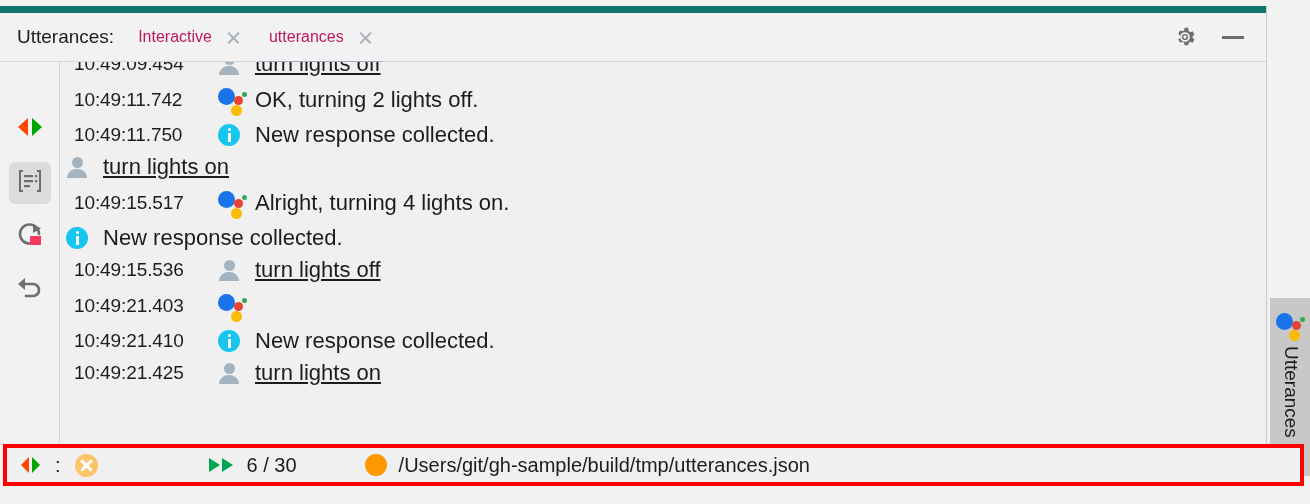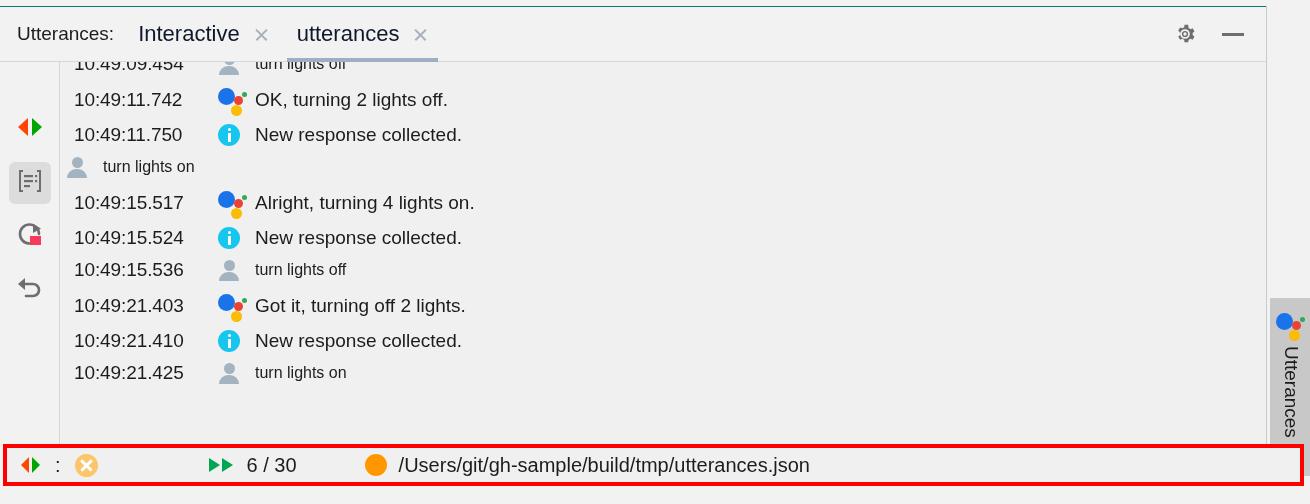--- a/index.html
+++ b/index.html
@@ -13,37 +13,37 @@
     position: relative;
     width: 1310px; height: 504px;
     background: #f2f2f2;
   }
 
   
   .tabbar {
     position: absolute; left: 0; top: 6px;
     width: 1266px; height: 56px;
     background: #f2f2f2;
-    border-top: 1px solid #0f766e;
+    border-top: 7px solid #0f766e;
     border-bottom: 1px solid #d6d6d6;
     display: flex; align-items: center;
   }
   .tab-title {
     font-size: 19px; color: #1c1c1c;
     padding-left: 17px; padding-right: 10px;
     white-space: nowrap;
   }
   .tab {
     position: relative;
     height: 56px;
     display: flex; align-items: center;
     padding: 0 14px;
     cursor: default;
   }
-  .tab-label { font-size: 22px; color: #0f172a; white-space: nowrap; }
+  .tab-label { font-size: 16px; color: #be185d; white-space: nowrap; }
   .tab-close {
     margin-left: 14px; width: 15px; height: 15px;
     position: relative; flex: none;
   }
   .tab-close::before, .tab-close::after {
     content: ""; position: absolute; left: 0; top: 7px;
     width: 15px; height: 1.6px; background: #a8b0ba;
   }
   .tab-close::before { transform: rotate(45deg); }
   .tab-close::after  { transform: rotate(-45deg); }
@@ -92,22 +92,22 @@
     width: 152px; flex: none; text-align: left;
     padding-left: 13px;
     font-size: 19px; color: #1c1c1c;
     letter-spacing: -0.1px;
   }
   .rowicon {
     width: 42px; flex: none;
     display: flex; align-items: center; justify-content: flex-start;
     padding-left: 5px;
   }
-  .msg { font-size: 19px; color: #1c1c1c; }
-  .msg.user { font-size: 16px; }
+  .msg { font-size: 22px; color: #1c1c1c; }
+  .msg.user { font-size: 22px; text-decoration: underline; }
 
   
   .person { width: 22px; height: 22px; position: relative; display:block; }
   .person .head {
     position: absolute; left: 6px; top: 1px;
     width: 11px; height: 11px; border-radius: 50%;
     background: #a3b3c0;
   }
   .person .body {
     position: absolute; left: 1px; top: 13px;
@@ -331,21 +331,20 @@
             <span class="assistant">
               <span class="d-blue"></span>
               <span class="d-red"></span>
               <span class="d-yellow"></span>
               <span class="d-green"></span>
             </span>
           </span>
           <span class="msg">Alright, turning 4 lights on.</span>
         </div>
         <div class="logrow">
-          <span class="ts">10:49:15.524</span>
           <span class="rowicon">
             <span class="infoi"></span>
           </span>
           <span class="msg">New response collected.</span>
         </div>
         <div class="logrow">
           <span class="ts">10:49:15.536</span>
           <span class="rowicon">
             <span class="person">
               <span class="head"></span>
@@ -357,21 +356,20 @@
         <div class="logrow tall">
           <span class="ts">10:49:21.403</span>
           <span class="rowicon">
             <span class="assistant">
               <span class="d-blue"></span>
               <span class="d-red"></span>
               <span class="d-yellow"></span>
               <span class="d-green"></span>
             </span>
           </span>
-          <span class="msg">Got it, turning off 2 lights.</span>
         </div>
         <div class="logrow">
           <span class="ts">10:49:21.410</span>
           <span class="rowicon">
             <span class="infoi"></span>
           </span>
           <span class="msg">New response collected.</span>
         </div>
         <div class="logrow">
           <span class="ts">10:49:21.425</span>

